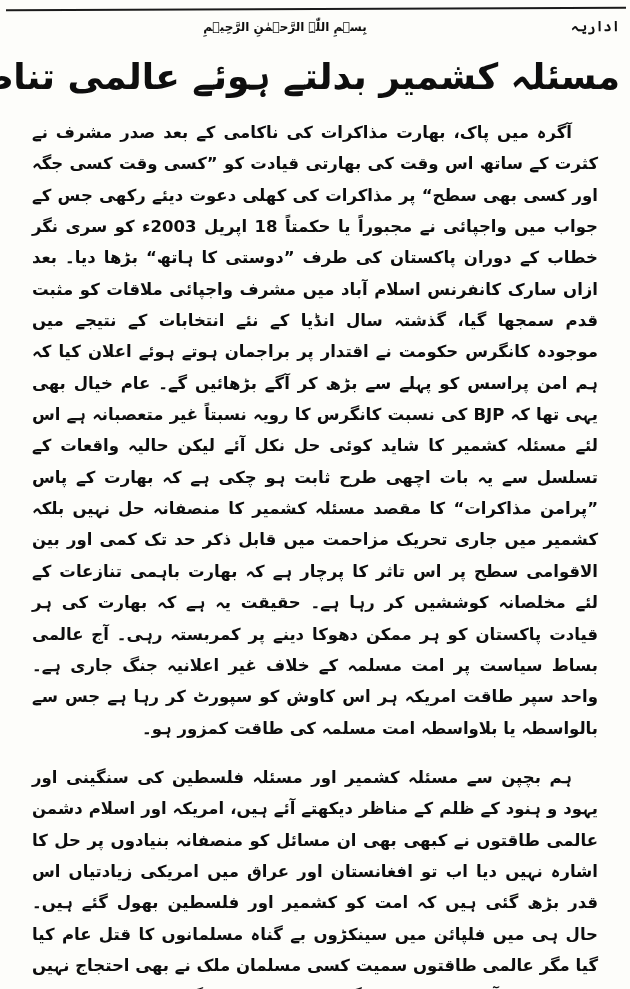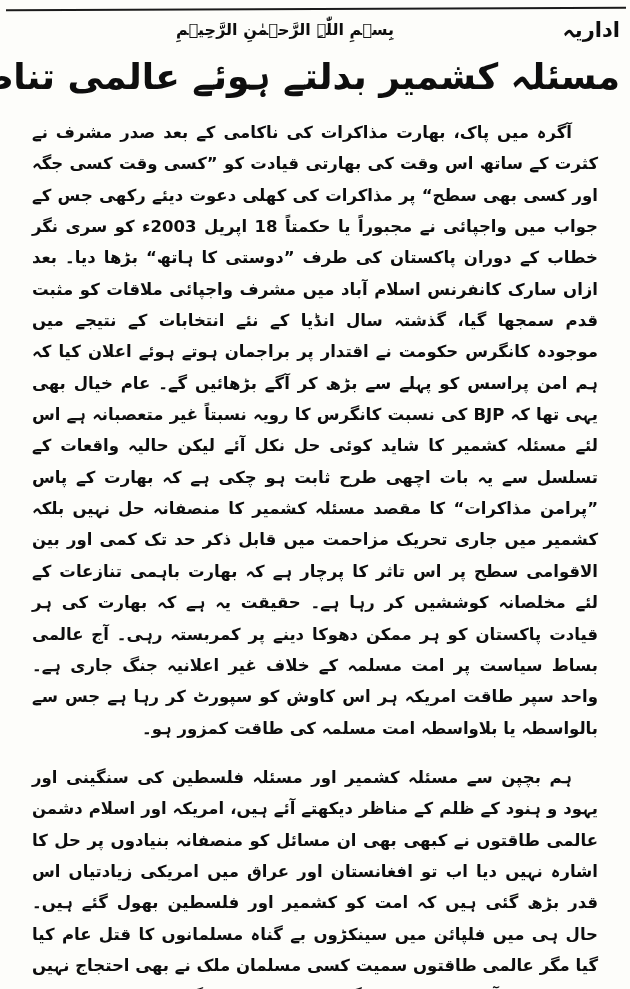--- a/index.html
+++ b/index.html
@@ -31,31 +31,32 @@
     position: relative;
     height: 36px;
     margin-top: 14px;
   }
   .bismillah {
     position: absolute;
     top: 6px;
     left: 0;
     right: 60px;
     text-align: center;
-    font-size: 16px;
+    font-size: 12px;
     font-weight: bold;
     direction: rtl;
   }
   .section-label {
     position: absolute;
     top: 4px;
     right: 10px;
-    font-size: 21px;
+    font-size: 14px;
     font-weight: bold;
     direction: rtl;
+    font-family: Liberation Serif, serif;
   }
   .article-title {
     direction: rtl;
     text-align: center;
     font-size: 36px;
     font-weight: bold;
     letter-spacing: -1px;
     margin: 4px 10px 8px 10px;
     line-height: 1.25;
     white-space: nowrap;

